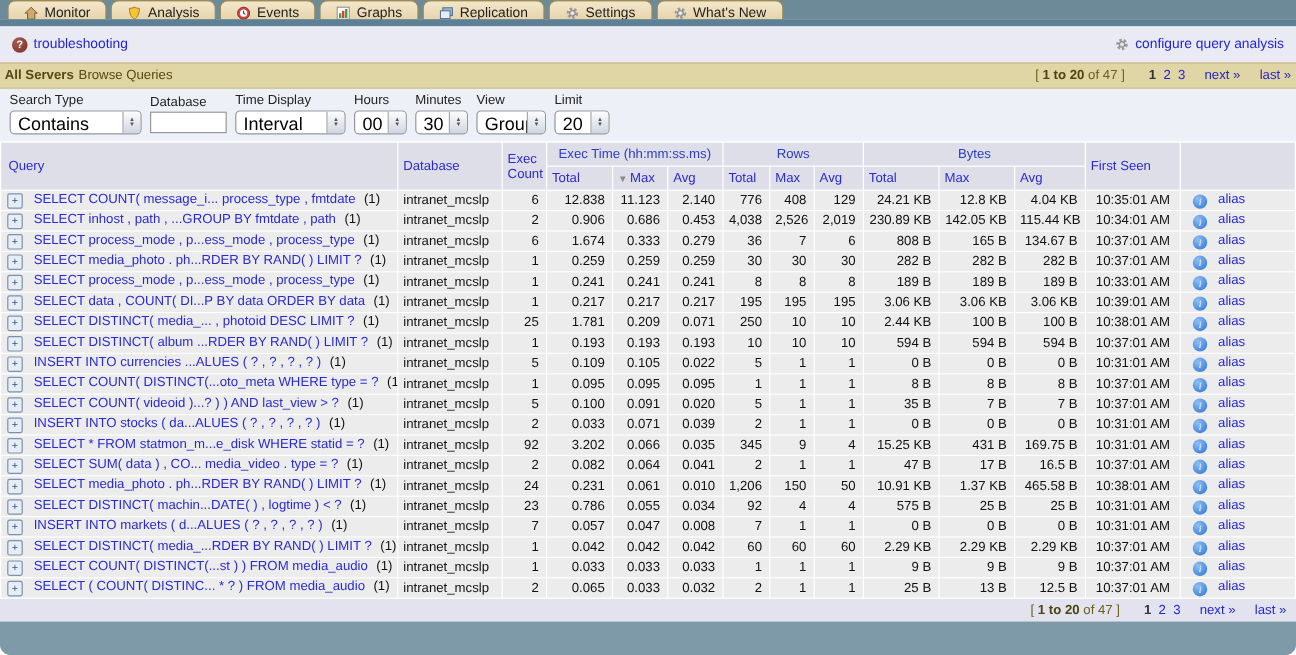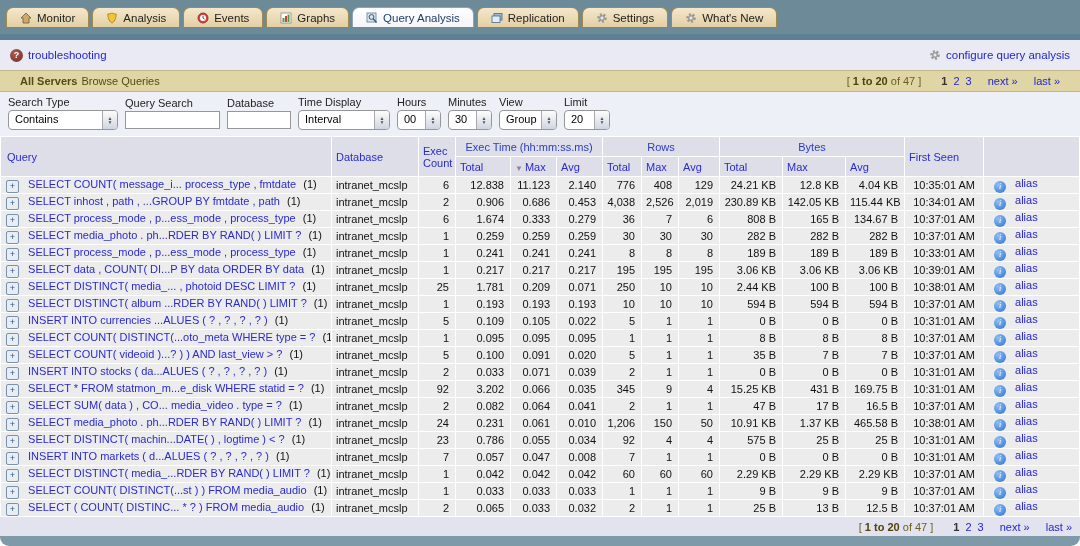--- a/index.html
+++ b/index.html
@@ -1,50 +1,50 @@
 <!DOCTYPE html>
 <html><head>
 <meta charset="utf-8">
 <style>
   html,body{margin:0;padding:0;background:#ffffff;}
   body{width:1080px;height:546px;font-family:"Liberation Sans",sans-serif;-webkit-font-smoothing:antialiased;}
   .window{width:1080px;height:546px;display:flex;flex-direction:column;overflow:hidden;background:#fff;}
 
   
-  .tabbar{height:34px;background:#6d8a99;display:flex;align-items:center;padding-left:6px;gap:3px;}
+  .tabbar{height:16px;background:#6d8a99;display:flex;align-items:flex-start;padding-left:6px;gap:3px;}
   .tab{display:flex;align-items:center;gap:5px;height:19px;padding:0 13px;border:1px solid #a08a50;border-bottom:none;
        border-radius:7px 7px 0 0;background:linear-gradient(#f4e7cb,#e3cfa3);font-size:11.5px;color:#222;cursor:pointer;white-space:nowrap;}
   .tab.active{background:linear-gradient(#ffffff,#f4f4fa);border-color:#8fa4b2;color:#1c3f66;}
   .tabband{height:6px;background:#5d8094;}
   .ticon{width:12px;height:12px;flex:0 0 auto;}
 
   
   .toolbar{height:30px;background:#e9eaf4;display:flex;align-items:center;justify-content:space-between;padding:0 10px;}
   .tool-left,.tool-right{display:flex;align-items:center;gap:5px;}
   a.link{color:#2425d2;text-decoration:none;font-size:11.5px;cursor:pointer;}
   .help-badge{width:13px;height:13px;border-radius:50%;background:radial-gradient(circle at 35% 30%,#a85a50,#7a2d28);
       color:#fff;font-size:9px;font-weight:bold;display:flex;align-items:center;justify-content:center;}
 
   
   .listheader{height:20px;background:#e0d5a5;border-top:1px solid #c3b88b;border-bottom:1px solid #c3b88b;
-      display:flex;align-items:center;justify-content:space-between;padding:0 20px;font-size:11px;color:#554a10;}
+      display:flex;align-items:center;justify-content:space-between;padding:0 4px;font-size:11px;color:#554a10;}
   .listheader .title b{margin-right:4px;}
   .pager{display:flex;align-items:center;gap:6px;font-size:11px;color:#6d5f1d;}
   .pager .range b{color:#4e430c;}
   .pager .pages{margin-left:14px;display:flex;gap:6px;}
   .pager .cur{color:#333;font-weight:bold;}
   .pager a.pg{color:#2425d2;text-decoration:none;cursor:pointer;}
   .pager a.nav{color:#2425d2;text-decoration:none;margin-left:10px;cursor:pointer;}
 
   
   .filters{background:#eef0f7;padding:4px 0 6px 8px;display:flex;align-items:center;}
   .fgroup{display:flex;flex-direction:column;margin-right:7px;}
   .flabel{font-size:11px;color:#222;margin-bottom:2px;white-space:nowrap;}
   .select{display:flex;align-items:stretch;height:18px;border:1px solid #979797;border-radius:4px;background:#fff;overflow:hidden;}
-  .sel-val{flex:1;font-size:11px;padding:2px 4px 0 6px;white-space:nowrap;overflow:hidden;}
+  .sel-val{flex:1;font-size:15px;padding:2px 4px 0 6px;white-space:nowrap;overflow:hidden;}
   .sel-btn{width:14px;background:linear-gradient(#fdfdfd,#cfd6e2);border-left:1px solid #aaa;display:flex;flex-direction:column;
       align-items:center;justify-content:center;color:#555;}
   .sel-btn .arr{font-size:5px;line-height:4px;}
   .tinput{height:16px;border:1px solid #979797;background:#fff;font-size:11px;padding:0 3px;font-family:"Liberation Sans",sans-serif;}
   .btnrow{display:flex;align-items:flex-end;gap:6px;padding-top:15px;}
   button.btn{height:20px;padding:0 12px;font-size:11px;border:1px solid #8a8a8a;border-radius:4px;
       background:linear-gradient(#fbfbfb,#d5d5d5);cursor:pointer;font-family:"Liberation Sans",sans-serif;color:#222;}
 
   
   table.qtable{border-collapse:separate;border-spacing:1px;table-layout:fixed;width:1080px;background:#fff;}
@@ -97,28 +97,20 @@
       <span>Events</span>
     </div>
     <div class="tab">
       <svg class="ticon" viewBox="0 0 12 12">
           <rect x="1" y="1" width="10" height="10" fill="#fff" stroke="#888" stroke-width="0.8"></rect>
           <rect x="2.5" y="6" width="2" height="4" fill="#4a9e3f"></rect>
           <rect x="5" y="4" width="2" height="6" fill="#d04040"></rect>
           <rect x="7.5" y="2.5" width="2" height="7.5" fill="#4a9e3f"></rect>
         </svg>
       <span>Graphs</span>
-    </div>
-    <div class="tab active">
-      <svg class="ticon" viewBox="0 0 12 12">
-          <rect x="1" y="1" width="9" height="9" fill="#dce6ee" stroke="#5d7d93" stroke-width="0.8"></rect>
-          <circle cx="5.5" cy="5" r="2.4" fill="none" stroke="#35576e" stroke-width="1"></circle>
-          <path d="M7.2 6.8 L10.5 10.5" stroke="#35576e" stroke-width="1.3"></path>
-        </svg>
-      <span>Query Analysis</span>
     </div>
     <div class="tab">
       <svg class="ticon" viewBox="0 0 12 12">
           <rect x="3" y="1.5" width="8" height="6.5" fill="#9bb8d8" stroke="#4a6a8a" stroke-width="0.8"></rect>
           <rect x="1" y="4" width="8" height="6.5" fill="#e4edf6" stroke="#4a6a8a" stroke-width="0.8"></rect>
         </svg>
       <span>Replication</span>
     </div>
     <div class="tab">
       <svg class="ticon" viewBox="0 0 12 12">
@@ -180,24 +172,20 @@
   <div class="filters">
     <div class="fgroup" style="width:110px">
       <span class="flabel">Search Type</span>
       <div class="select">
         <span class="sel-val">Contains</span>
         <span class="sel-btn">
             <span class="arr">▲</span>
             <span class="arr">▼</span>
           </span>
       </div>
-    </div>
-    <div class="fgroup" style="width:95px">
-      <span class="flabel">Query Search</span>
-      <input class="tinput" value="" style="">
     </div>
     <div class="fgroup" style="width:64px">
       <span class="flabel">Database</span>
       <input class="tinput" value="" style="">
     </div>
     <div class="fgroup" style="width:92px">
       <span class="flabel">Time Display</span>
       <div class="select">
         <span class="sel-val">Interval</span>
         <span class="sel-btn">

